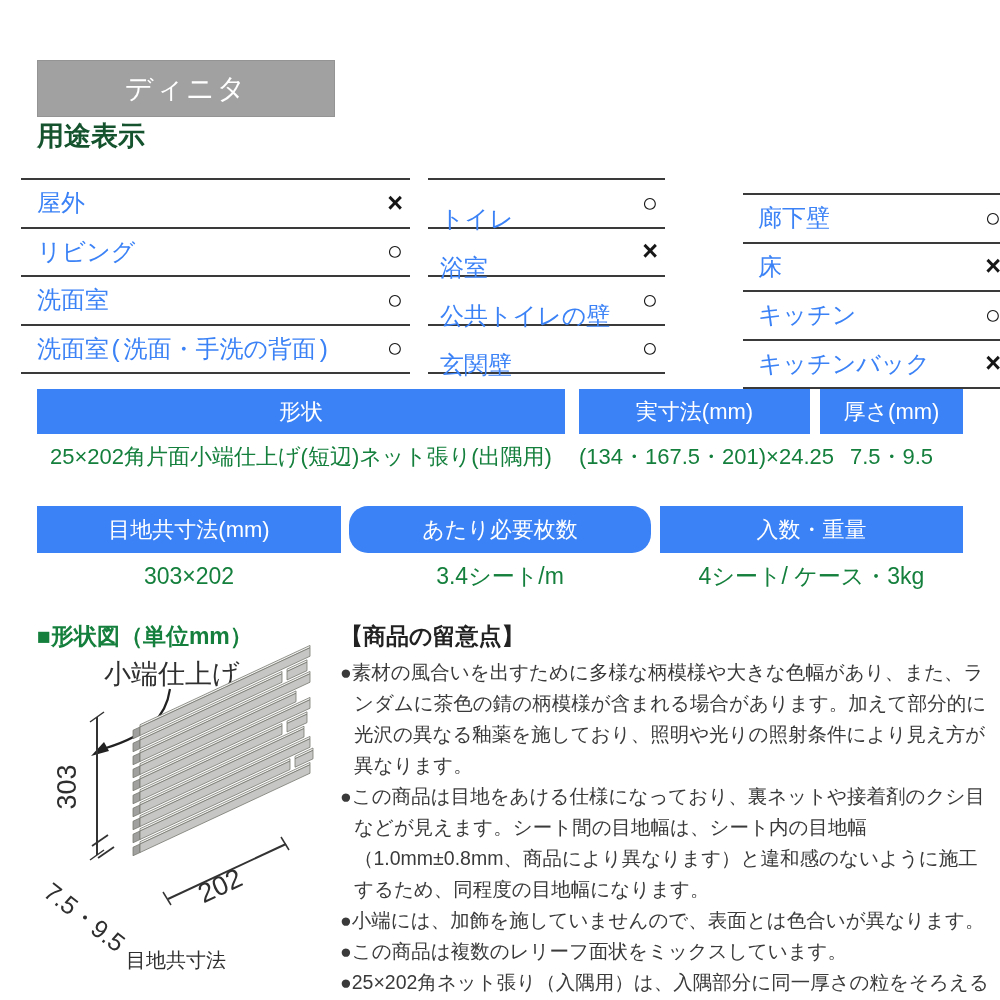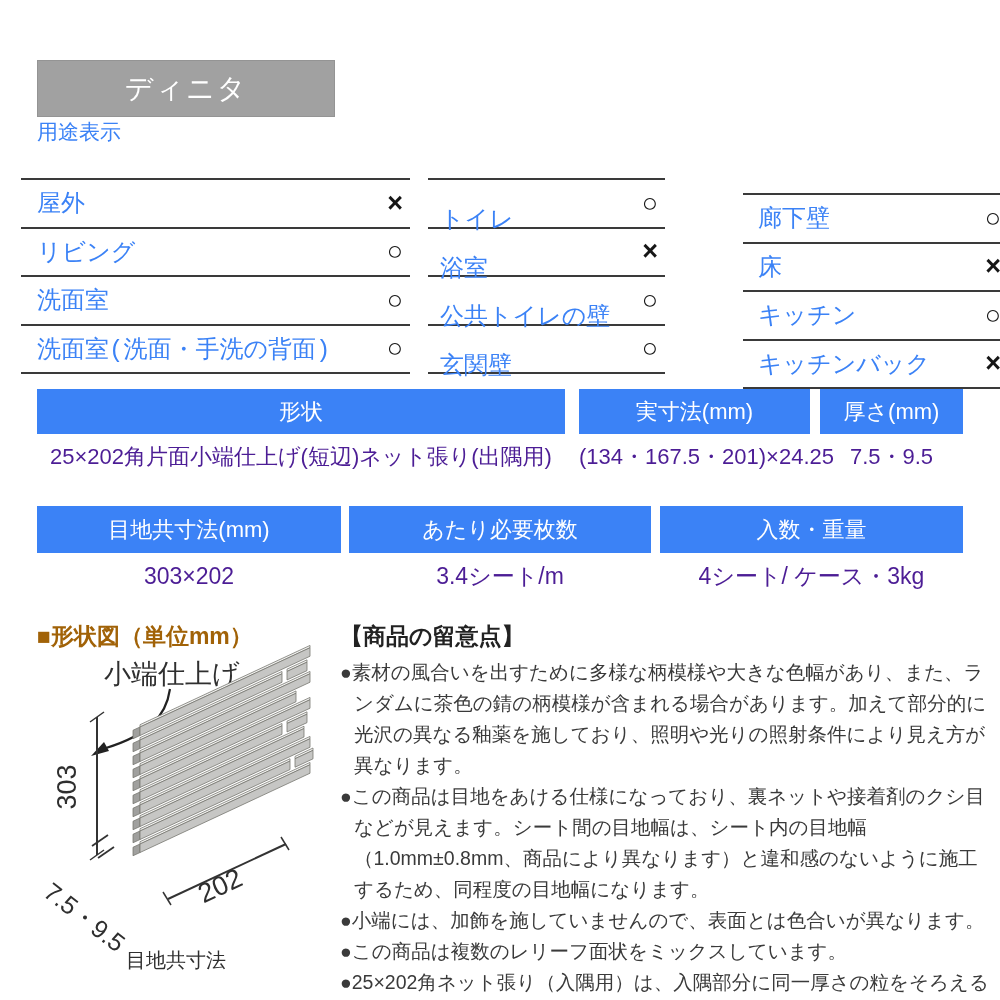--- a/index.html
+++ b/index.html
@@ -5,51 +5,51 @@
   html,body{margin:0;padding:0;background:#fff;}
   .page{position:relative;width:1000px;height:1000px;background:#ffffff;overflow:hidden;
         font-family:"Liberation Sans","DejaVu Sans",sans-serif;color:#3a3a3a;}
 
   
   .title-box{position:absolute;left:37px;top:42px;width:298px;height:57px;
              background:#a1a1a1;border:1px solid #949494;box-sizing:border-box;
              color:#ffffff;font-size:28px;letter-spacing:2px;
              display:flex;align-items:center;justify-content:center;margin-top:18px;}
 
-  .section-title{position:absolute;left:37px;top:118px;font-size:21px;font-weight:normal;color:#3b82f6;}
+  .section-title{position:absolute;left:37px;top:118px;font-size:27px;font-weight:bold;color:#14532d;}
 
   
   .u-col{position:absolute;top:178px;border-bottom:2px solid #3a3a3a;}
   .u-col1{left:21px;width:389px;}
   .u-col2{left:428px;width:237px;}
   .u-col3{left:743px;width:265px;margin-top:15px;}
   .u-row{height:46.5px;border-top:2px solid #3a3a3a;display:flex;align-items:center;}
   .u-label{flex:1;font-size:24px;color:#3b82f6;white-space:nowrap;font-family:Liberation Mono, monospace;}
   .u-col1 .u-label{padding-left:16px;}
   .u-col2 .u-label{padding-left:12px;margin-top:32px;}
   .u-col3 .u-label{padding-left:15px;}
   .u-mark{font-size:27px;font-weight:700;color:#161616;padding-right:7px;}
 
   
   .cell{position:absolute;box-sizing:border-box;text-align:center;white-space:nowrap;}
   .hcell{background:#3b82f6;color:#ffffff;font-size:22px;}
-  .vcell{color:#4c1d95;font-size:22px;}
+  .vcell{color:#15803d;font-size:22px;}
   .s1h{top:389px;height:45px;line-height:45px;}
   .s1v{top:434px;height:46px;line-height:46px;}
   .c1a{left:37px;width:528px;}
   .c1b{left:579px;width:231px;}
   .c1c{left:820px;width:143px;}
   .s2h{top:506px;height:47px;line-height:47px;}
   .s2v{top:553px;height:47px;line-height:47px;font-size:23px;}
   .c2a{left:37px;width:304px;}
-  .c2b{left:349px;width:302px;}
+  .c2b{left:349px;width:302px;border-radius:19px;}
   .c2c{left:660px;width:303px;}
 
   
-  .diagram-title{position:absolute;left:37px;top:621px;font-size:23px;font-weight:bold;color:#a16207;}
+  .diagram-title{position:absolute;left:37px;top:621px;font-size:23px;font-weight:bold;color:#15803d;}
   .notes-title{position:absolute;left:340px;top:621px;font-size:23px;font-weight:bold;color:#222222;}
   .notes{position:absolute;left:340px;top:657px;width:652px;font-size:19.5px;line-height:31px;color:#3a3a3a;}
   .notes p{margin:0;padding-left:14px;text-indent:-14px;}
 
   .diagram-svg{position:absolute;left:18px;top:645px;width:312px;height:355px;}
   .svg-label{fill:#2f2f2f;}
 </style>
 </head>
 <body>
 

